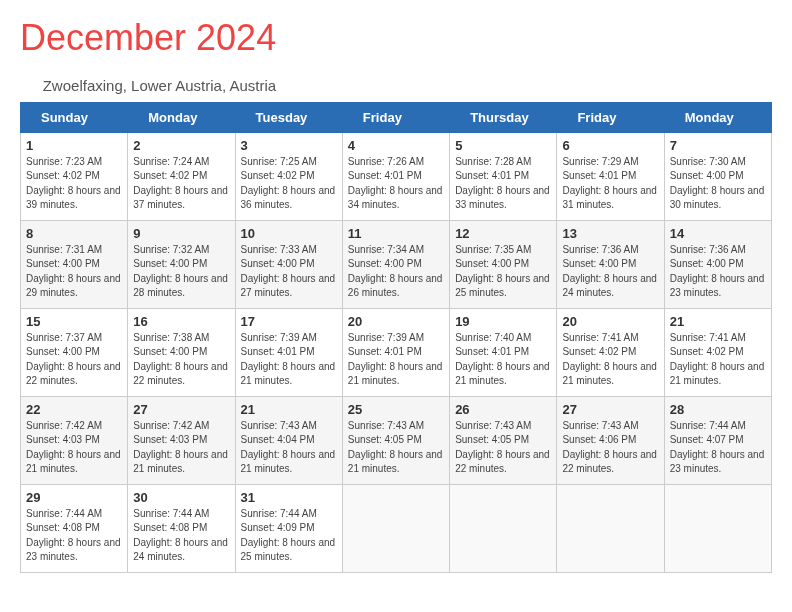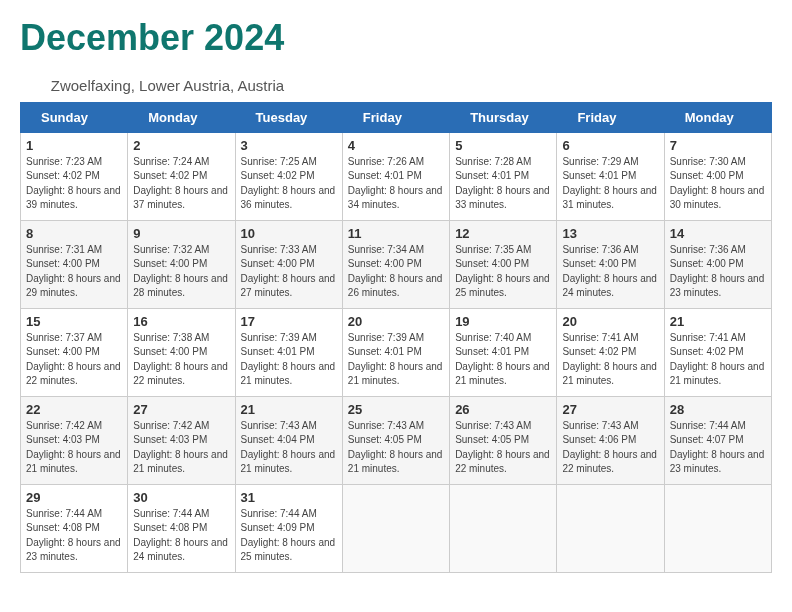--- a/index.html
+++ b/index.html
@@ -33,22 +33,22 @@
     .logo-icon {
       width: 28px;
       height: 28px;
       margin-left: 2px;
     }
     .title-area {
       text-align: right;
     }
     .month-title {
       font-size: 36px;
-      font-weight: bold;
-      color: #0f766e;
+      font-weight: normal;
+      color: #ef4444;
       line-height: 1.1;
     }
     .location-title {
       font-size: 15px;
       color: #555;
       margin-top: 19px;
     }
     .calendar-table {
       width: 100%;
       border-collapse: collapse;

